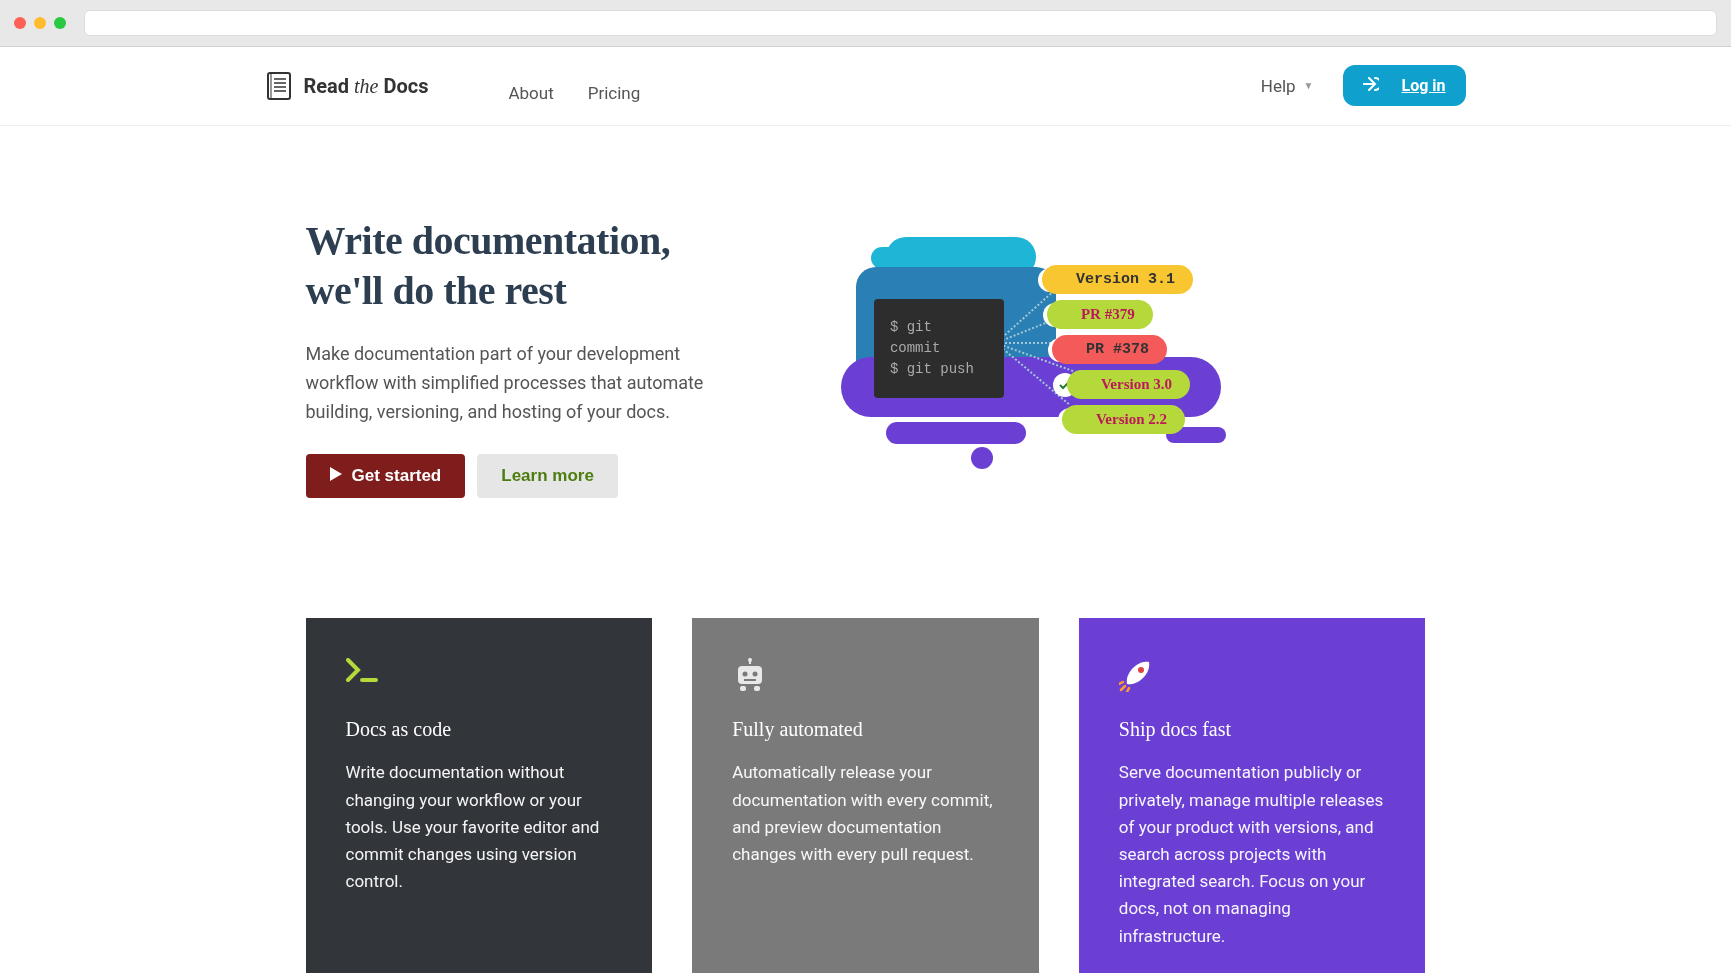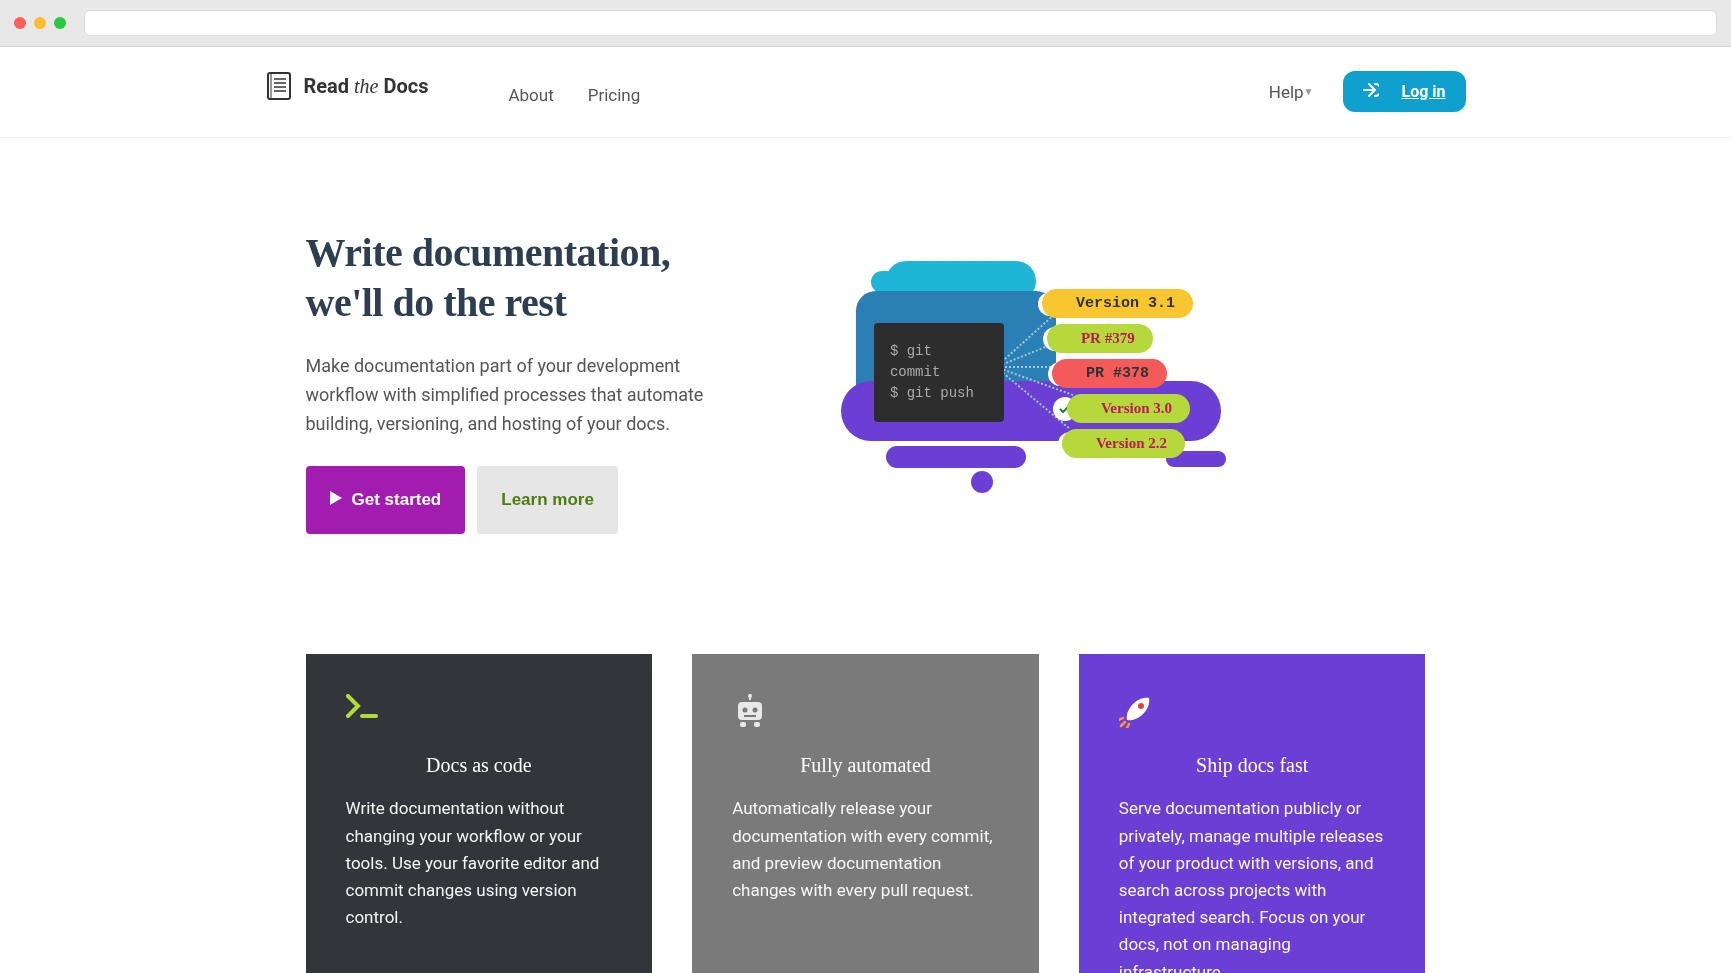--- a/index.html
+++ b/index.html
@@ -23,34 +23,34 @@
   background: #fff;
   border-radius: 6px;
   height: 26px;
   border: 1px solid #ddd;
 }
 
 .page { background: #fff; }
 
 .navbar {
   display: flex;
-  align-items: flex-start;
-  padding: 24px 0;
+  align-items: center;
+  padding: 18px 0;
   max-width: 1200px;
   margin: 0 auto;
   border-bottom: 1px solid transparent;
 }
 .nav-border { border-bottom: 1px solid #eee; width: 100%; }
 .logo { display: flex; align-items: center; gap: 12px; font-size: 20px; color: #333; font-weight: 400; }
 .logo strong { font-weight: 700; }
 .logo em { font-style: italic; font-family: Georgia, serif; font-weight: 400; }
 .nav-links { display: flex; gap: 34px; margin-left: 80px; }
 .nav-links a { color: #555; text-decoration: none; font-size: 17px; margin-top: 14px; }
 .nav-right { margin-left: auto; display: flex; align-items: center; gap: 30px; }
-.help { color: #555; font-size: 17px; display: flex; align-items: center; gap: 0; }
+.help { color: #555; font-size: 17px; display: flex; align-items: center; gap: 8px; }
 .login-btn {
   background: #0fa0ce;
   color: #fff;
   padding: 11px 20px;
   border-radius: 12px;
   font-weight: 700;
   font-size: 16px;
   display: flex;
   align-items: center;
   gap: 22px;
@@ -63,23 +63,23 @@
   padding: 90px 40px 120px;
   display: flex;
   gap: 40px;
   align-items: center;
 }
 .hero-left { flex: 0 0 42%; }
 .hero h1 { font-size: 40px; font-weight: 700; color: #2c3e50; line-height: 1.25; margin-bottom: 24px; font-family: Georgia, 'Times New Roman', serif; letter-spacing: -0.5px;}
 .hero p { font-size: 18px; color: #555; line-height: 1.6; margin-bottom: 28px; max-width: 430px; }
 .hero-buttons { display: flex; gap: 12px; }
 .btn-primary {
-  background: #a21caf;
+  background: #7f1d1d;
   color: #fff;
-  padding: 24px 24px;
+  padding: 12px 24px;
   border-radius: 4px;
   font-weight: 700;
   font-size: 17px;
   display: flex;
   align-items: center;
   gap: 10px;
   border: none;
   text-align: right;
 }
 .btn-secondary {
@@ -160,21 +160,21 @@
   gap: 40px;
 }
 .feature-card {
   padding: 40px 40px 50px;
   color: #fff;
 }
 .feature-card.dark { background: #32363b; }
 .feature-card.gray { background: #7a7a7a; }
 .feature-card.purple { background: #6b3fd4; }
 .feature-card .icon-wrap { font-size: 28px; margin-bottom: 24px; height: 36px; }
-.feature-card h3 { font-family: Georgia, serif; font-size: 20px; font-weight: 400; margin-bottom: 18px; text-align: center; }
+.feature-card h3 { font-family: Georgia, serif; font-size: 20px; font-weight: 400; margin-bottom: 18px; }
 .feature-card p { font-size: 17px; line-height: 1.6; opacity: 0.95; }
 
 .chevron { font-size: 10px; color: #999; }
 .book-icon svg { display: block; }
 </style>
 </head>
 <body>
 
 <div class="browser-chrome">
   <div class="traffic-lights">

